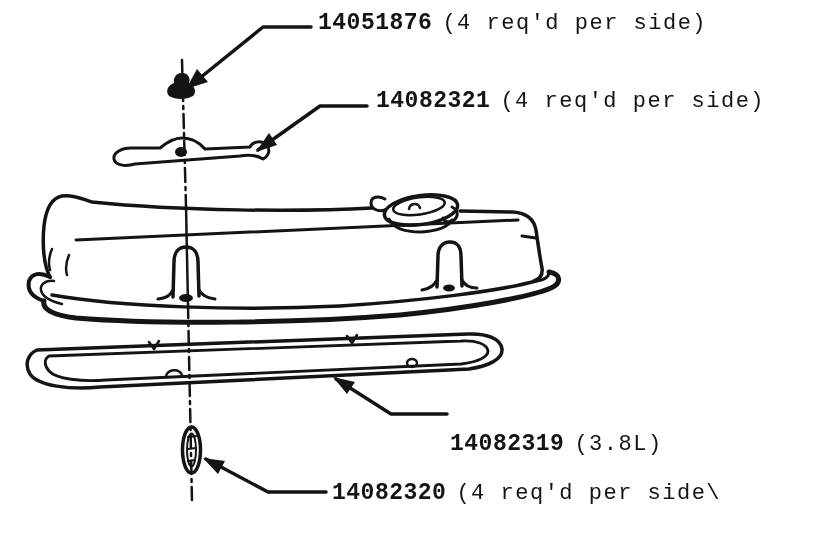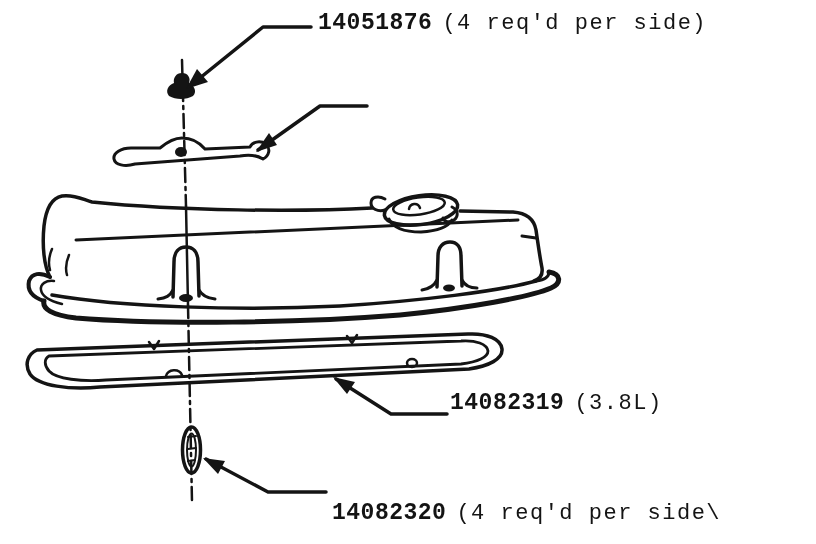--- a/index.html
+++ b/index.html
@@ -4,21 +4,21 @@
 <style>
   html,body{margin:0;padding:0;background:#ffffff;}
   .stage{
     position:relative;width:816px;height:544px;background:#ffffff;
     overflow:hidden;font-family:"Liberation Mono","DejaVu Sans Mono",monospace;
   }
   .art{position:absolute;left:0;top:0;}
   .callout{position:absolute;white-space:nowrap;color:#141414;}
   .num{font-weight:bold;font-size:23px;letter-spacing:0.5px;}
   .note{font-size:22px;letter-spacing:1.5px;margin-left:10px;}
-  .row{line-height:25px;height:25px;}
+  .row{line-height:25px;height:25px;margin-top:41px;}
 </style>
 </head>
 <body>
 
 <div class="stage">
 
   <svg class="art" width="816" height="544" viewBox="0 0 816 544" fill="none" stroke="#141414" stroke-linecap="round" stroke-linejoin="round">
 
     <g>
       <path stroke-width="2.5" stroke-dasharray="14 5 3 5" d="M182,60 L186,206"></path>
@@ -105,24 +105,27 @@
     <g>
       <path stroke-width="3.5" d="M326,492 L268,492 L206,459"></path>
       <polygon fill="#141414" stroke="none" points="203,458 225,461 218,474"></polygon>
     </g>
   </svg>
 
   <div class="callout" style="left:318px;top:10px">
     <span class="num">14051876</span><span class="note">(4 req'd per side)</span>
   </div>
 
+  <div class="callout" style="left:376px;top:88px">
+    <span class="num">14082321</span><span class="note">(4 req'd per side)</span>
+  </div>
 
   <div class="callout" style="left:450px;top:391px">
     <div class="row">
       <span class="num">14082319</span><span class="note">(3.8L)</span>
     </div>
   </div>
 
-  <div class="callout" style="left:332px;top:500px">
+  <div class="callout" style="left:332px;top:480px">
     <span class="num">14082320</span><span class="note">(4 req'd per side\</span>
   </div>
 
 </div>
 
 </body></html>

